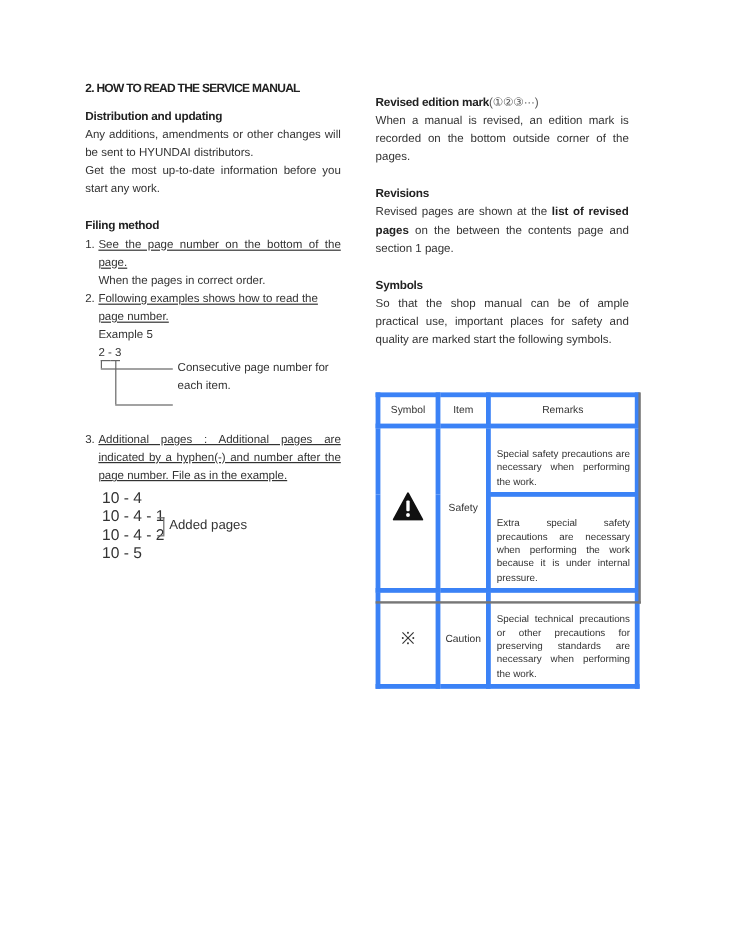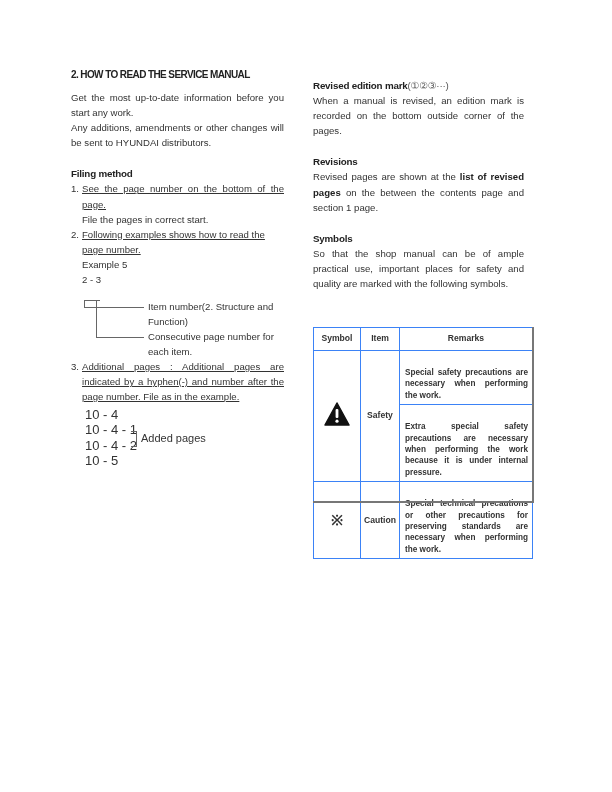--- a/index.html
+++ b/index.html
@@ -15,60 +15,60 @@
   .lb .num { width:11px; flex:none; }
   .lb .txt { flex:1;text-decoration:underline; }
   .indent { padding-left:11px; }
   .bold { font-weight:bold; color:#222; }
   .gap { height:15px; }
   .line { position:absolute; background:#666; }
 
   
   .tbl { position:absolute; left:313px; top:327px; width:220px; border-collapse:collapse;
          font-size:8.2px; line-height:11.4px; color:#333; }
-  .tbl td, .tbl th { border:1px solid #3b82f6; padding:0; font-weight:bold; }
+  .tbl td, .tbl th { border:4px solid #3b82f6; padding:0; font-weight:normal; }
   .tbl th { height:22px; text-align:center; vertical-align:middle; font-size:8.6px; }
   .tbl .sym { width:46px; text-align:center; vertical-align:middle; }
   .tbl .item { width:38px; text-align:center; vertical-align:middle; font-size:8.6px; }
   .tbl .rem { padding:16px 4px 3px 5px; text-align:justify; text-align-last:left; vertical-align:top; }
   .tblwrap { position:absolute; left:313px; top:327px; width:221px; height:176px;
              border-right:2px solid #777; border-bottom:2px solid #777; box-sizing:border-box; pointer-events:none; }
 </style>
 </head>
 <body>
 
 <div class="abs title">2.  HOW TO READ THE SERVICE MANUAL</div>
 
 <div class="col" style="left:71px; top:90px;">
+  <p class="heading">Distribution and updating</p>
+  <p class="just">Any additions, amendments or other changes will be sent to HYUNDAI distributors.</p>
   <p class="just">Get the most up-to-date information before you start any work.</p>
-  <p class="just">Any additions, amendments or other changes will be sent to HYUNDAI distributors.</p>
   <div class="gap"></div>
   <p class="heading" style="margin-top:1px;">Filing method</p>
   <div class="lb">
     <span class="num">1.</span>
     <span class="txt just">See the page number on the bottom of the page.</span>
   </div>
-  <p class="indent">File the pages in correct start.</p>
+  <p class="indent">When the pages in correct order.</p>
   <div class="lb">
     <span class="num">2.</span>
     <span class="txt">Following examples shows how to read the page number.</span>
   </div>
   <p class="indent">Example 5</p>
   <p class="indent">2 - 3</p>
 </div>
 
 <div class="line" style="left:84px; top:300px; width:1px; height:7px;"></div>
 <div class="line" style="left:84px; top:300px; width:8px; height:1px;"></div>
 <div class="line" style="left:84px; top:307px; width:60px; height:1px;"></div>
 <div class="line" style="left:96px; top:300px; width:1px; height:37px;"></div>
 <div class="line" style="left:92px; top:300px; width:8px; height:1px;"></div>
 <div class="line" style="left:96px; top:337px; width:48px; height:1px;"></div>
 
 <div class="col" style="left:148px; top:299px; width:140px; line-height:15.1px;">
-  <p>Item number(2. Structure and Function)</p>
   <p>Consecutive page number for each item.</p>
 </div>
 
 <div class="col" style="left:71px; top:359px;">
   <div class="lb">
     <span class="num">3.</span>
     <span class="txt just">Additional pages : Additional pages are indicated by a hyphen(-) and number after the page number.   File as in the example.</span>
   </div>
 </div>
 
@@ -85,21 +85,21 @@
 <div class="abs" style="left:141px; top:432px; font-size:11px; color:#333;">Added pages</div>
 
 <div class="col" style="left:313px; top:78px; width:211px;">
   <p class="heading"><span>Revised edition mark</span><span style="font-weight:normal; color:#555;">(①②③···)</span></p>
   <p class="just">When a manual is revised, an edition mark is recorded on the bottom outside corner of the pages.</p>
   <div class="gap"></div>
   <p class="heading" style="margin-top:1px;">Revisions</p>
   <p class="just"><span>Revised pages are shown at the </span><span class="bold">list of revised pages</span><span> on the between the contents page and section 1 page.</span></p>
   <div class="gap"></div>
   <p class="heading" style="margin-top:1px;">Symbols</p>
-  <p class="just">So that the shop manual can be of ample practical use, important places for safety and quality are marked with the following symbols.</p>
+  <p class="just">So that the shop manual can be of ample practical use, important places for safety and quality are marked start the following symbols.</p>
 </div>
 
 <table class="tbl">
   <tbody>
       <tr>
     <th>Symbol</th>
     <th>Item</th>
     <th>Remarks</th>
   </tr>
   <tr>

